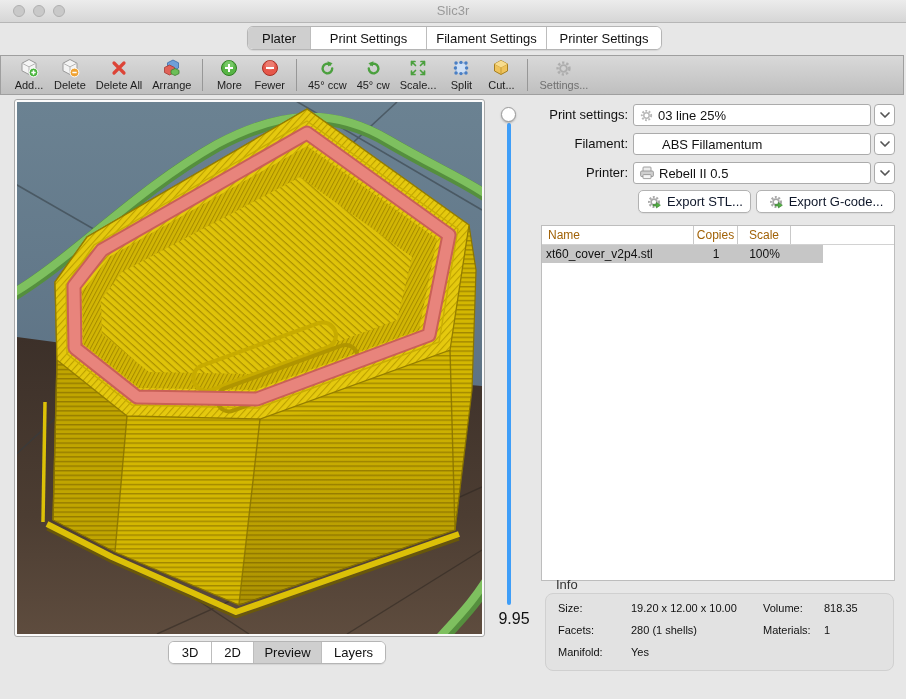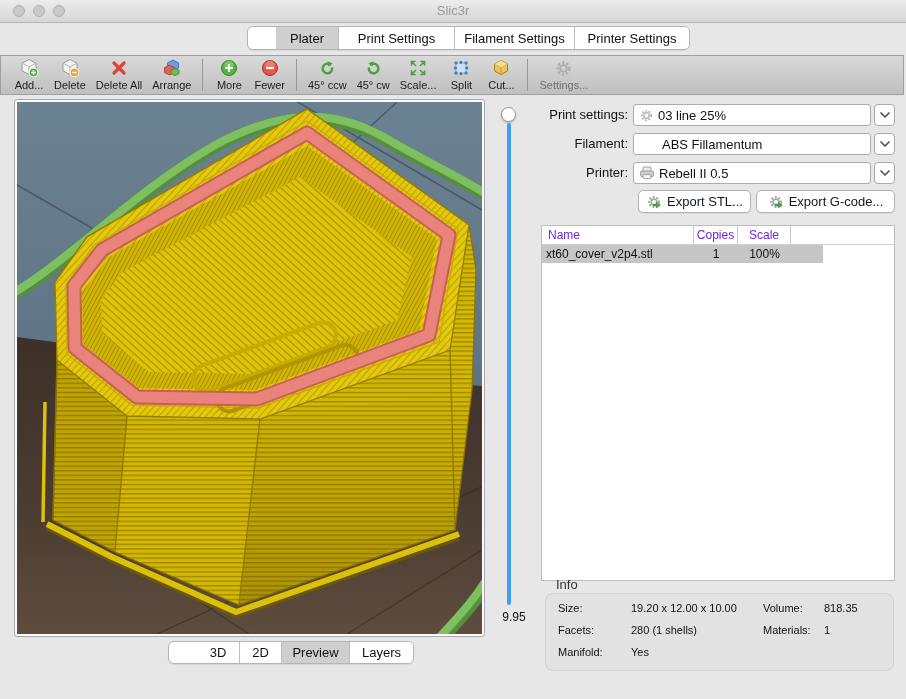--- a/index.html
+++ b/index.html
@@ -22,21 +22,21 @@
     font-size:13px;color:#9a9a9a;}
   
   .segbar{
     position:absolute;left:247px;top:26px;height:22px;display:flex;
     border:1px solid #b5b5b5;border-radius:6px;overflow:hidden;background:#fff;
     box-shadow:0 1px 1px rgba(0,0,0,.08);
   }
   .seg{display:flex;align-items:center;justify-content:center;
     font-size:13px;color:#111;background:#fff;border-left:1px solid #bdbdbd;
     box-sizing:border-box;cursor:default;}
-  .seg:first-child{border-left:none;margin-left:28px;}
+  .seg:first-child{border-left:none;}
   .seg.selected{background:#cfcfcf;}
   .segbar.top .seg:nth-child(1){width:62px}
   .segbar.top .seg:nth-child(2){width:116px}
   .segbar.top .seg:nth-child(3){width:120px}
   .segbar.top .seg:nth-child(4){width:115px}
   
   .toolbar{
     position:absolute;left:0;top:55px;width:904px;height:40px;
     border:1px solid #9f9f9f;
     background:linear-gradient(#d9d9d9,#bfbfbf);
@@ -55,21 +55,21 @@
   }
   .vframe svg{display:block;}
   
   .sliderzone{position:absolute;left:488px;top:99px;width:52px;height:540px;}
   .slider-track{position:absolute;left:19px;top:24px;width:4px;height:482px;
     background:#3f9ef8;border-radius:2px;}
   .slider-handle{position:absolute;left:13px;top:8px;width:15px;height:15px;
     border-radius:50%;background:#fff;border:1px solid #9a9a9a;box-sizing:border-box;
     box-shadow:0 1px 2px rgba(0,0,0,.25);}
   .slider-value{position:absolute;left:0;top:511px;width:52px;text-align:center;
-    font-size:12px;color:#111;}
+    font-size:16px;color:#111;}
   
   .segbar.bottom{left:168px;top:641px;height:21px;}
   .segbar.bottom .seg:nth-child(1){width:42px}
   .segbar.bottom .seg:nth-child(2){width:42px}
   .segbar.bottom .seg:nth-child(3){width:68px}
   .segbar.bottom .seg:nth-child(4){width:64px}
   
   .rp-label{position:absolute;width:88px;text-align:right;font-size:13px;color:#111;
     line-height:22px;}
   .rp-field{position:absolute;left:633px;width:238px;height:22px;background:#fff;
@@ -82,21 +82,21 @@
     display:flex;align-items:center;justify-content:center;}
   .btn{position:absolute;height:23px;background:#fff;
     border:1px solid #b2b2b2;border-radius:5px;box-sizing:border-box;
     display:flex;align-items:center;justify-content:center;font-size:13px;color:#0f172a;
     box-shadow:0 1px 1px rgba(0,0,0,.06);}
   .btn .bic{margin-right:5px;display:flex;}
   
   .mlist{position:absolute;left:541px;top:225px;width:354px;height:356px;
     background:#fff;border:1px solid #bdbdbd;box-sizing:border-box;font-size:12px;}
   .mhead{display:flex;height:18px;line-height:18px;border-bottom:1px solid #d2d2d2;
-    color:#6d28d9;}
+    color:#a16207;}
   .mhead .hc{box-sizing:border-box;padding-left:6px;border-right:1px solid #c9c9c9;}
   .hc.c-name{width:152px}.hc.c-copies{width:44px;text-align:center;padding-left:0}
   .hc.c-scale{width:53px;text-align:center;padding-left:0}
   .mrow{display:flex;height:18px;line-height:18px;color:#111;}
   .mrow.selected{background:#c6c6c6;width:281px;}
   .mrow .rc{box-sizing:border-box;padding-left:4px;}
   .rc.c-name{width:152px}.rc.c-copies{width:44px;text-align:center;padding-left:0}
   .rc.c-scale{width:53px;text-align:center;padding-left:0}
   
   .info-title{position:absolute;left:556px;top:577px;font-size:13px;color:#333;}

